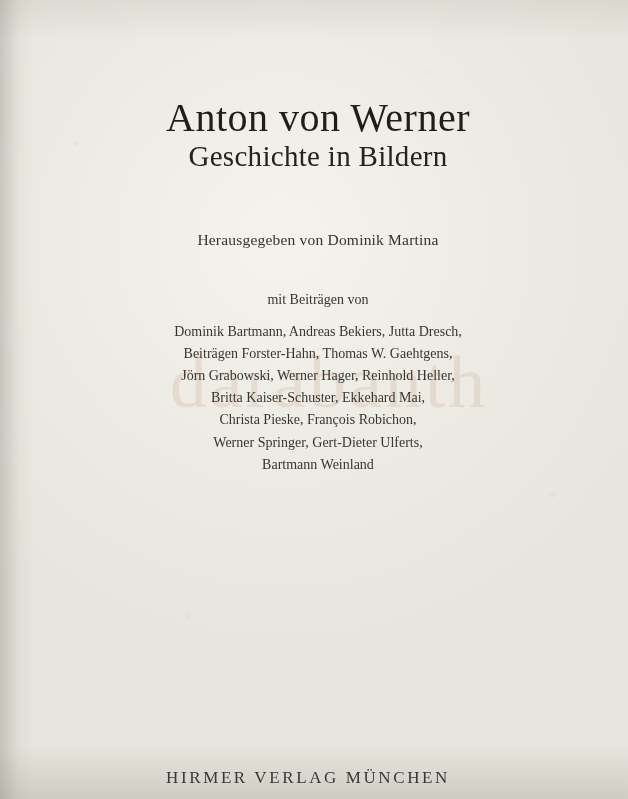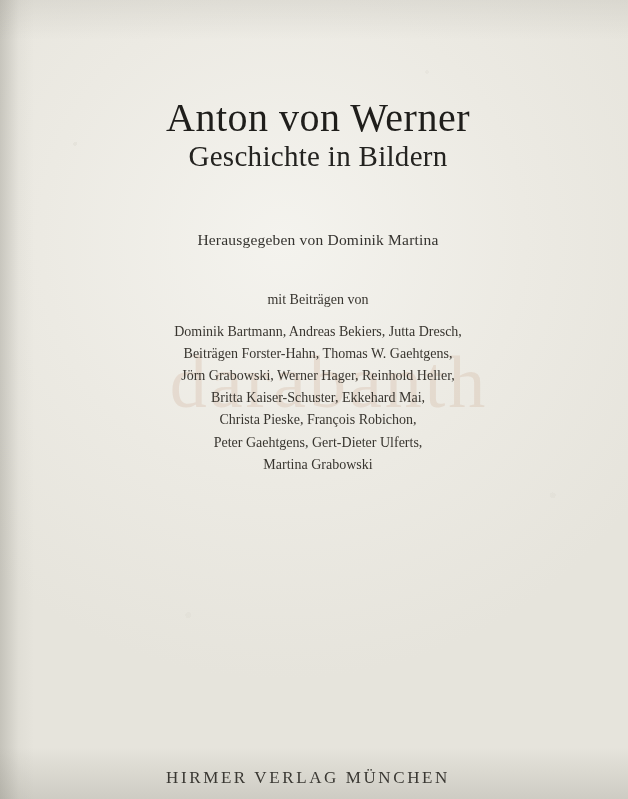--- a/index.html
+++ b/index.html
@@ -149,19 +149,19 @@
 
     <div class="editor">Herausgegeben von Dominik Martina</div>
 
     <div class="contrib-lead">mit Beiträgen von</div>
     <div class="contrib-list">
       <div>Dominik Bartmann, Andreas Bekiers, Jutta Dresch,</div>
       <div>Beiträgen Forster-Hahn, Thomas W. Gaehtgens,</div>
       <div>Jörn Grabowski, Werner Hager, Reinhold Heller,</div>
       <div>Britta Kaiser-Schuster, Ekkehard Mai,</div>
       <div>Christa Pieske, François Robichon,</div>
-      <div>Peter Gaehtgens, Gert-Dieter Ulferts,</div>
-      <div>Martina Grabowski</div>
+      <div>Werner Springer, Gert-Dieter Ulferts,</div>
+      <div>Bartmann Weinland</div>
     </div>
 
     <div class="publisher">HIRMER VERLAG MÜNCHEN</div>
   </div>
 </div>
 
 </body></html>

